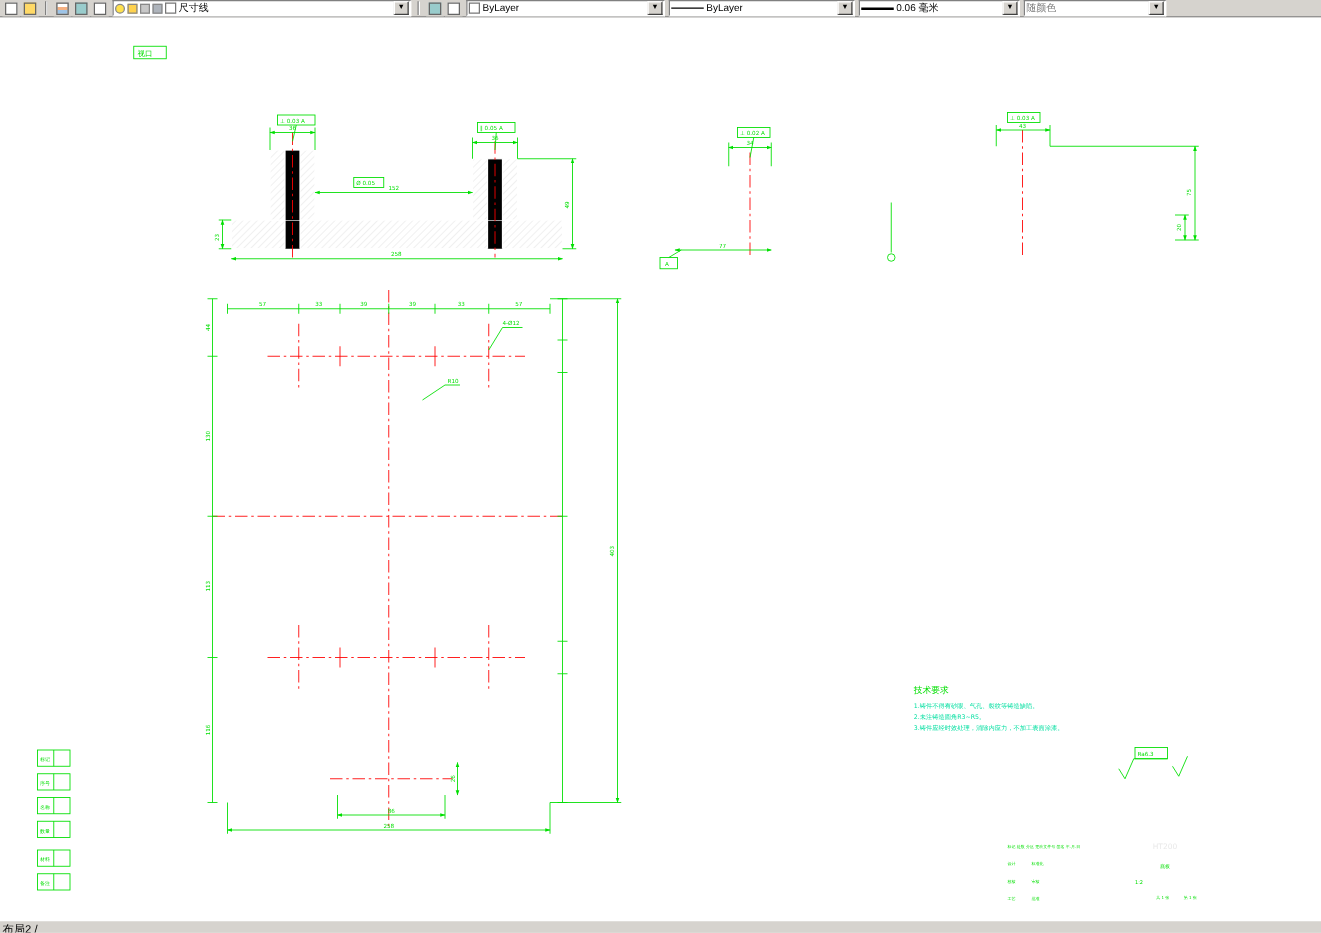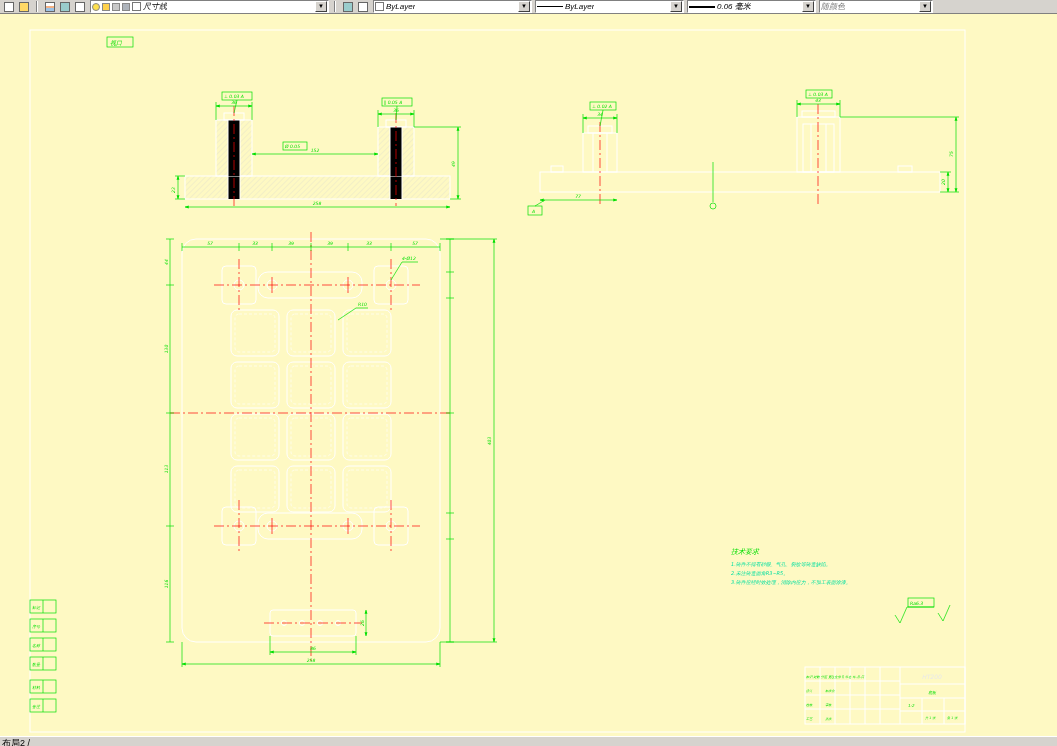--- a/index.html
+++ b/index.html
@@ -12,35 +12,35 @@
   .tb-group{display:flex;align-items:center;gap:1px;}
   .tb-sep{width:1px;height:11px;background:#808080;border-right:1px solid #fff;margin:0 2px;}
   .tb-icon{width:12px;height:11px;display:flex;align-items:center;justify-content:center;
     border:1px solid #d6d3ce;font-size:8px;line-height:10px;color:#333;background:#d6d3ce;}
   .tb-icon .sq{width:8px;height:8px;border:1px solid #666;background:#fff;}
   .tb-icon .sq.blue{background:#9cc;}
   .tb-icon .sq.yel{background:#ffd966;}
   .tb-icon .sq.lay{background:linear-gradient(#fff 33%,#f4b183 33%,#f4b183 66%,#9dc3e6 66%);}
   .combo{display:flex;align-items:center;gap:2px;background:#fff;height:11px;
     border:1px solid;border-color:#808080 #fff #fff #808080;padding:0 1px;font-size:8px;color:#000;}
-  .combo .val{white-space:nowrap;overflow:hidden;font-style:italic;}
+  .combo .val{white-space:nowrap;overflow:hidden;}
   .combo .arrow{margin-left:auto;width:10px;height:9px;background:#d6d3ce;text-align:center;
     font-size:6px;line-height:9px;border:1px solid;border-color:#fff #404040 #404040 #fff;color:#000;}
   .chip{width:7px;height:7px;border:1px solid #777;background:#fff;flex:0 0 auto;}
   .mini{width:6px;height:6px;flex:0 0 auto;border:1px solid #888;}
   .mini.bulb{background:#ffe14d;border-radius:50%;}
   .mini.sun{background:#ffd24d;}
   .mini.lock{background:#c8c8c8;}
   .mini.prn{background:#aeb4bc;}
   .lsample{width:26px;height:0;border-top:1px solid #000;flex:0 0 auto;}
   .lsample.thick{border-top-width:2px;}
   .combo.disabled{color:#7a7a7a;}
 
   
-  .canvas{height:722px;background:#fef9c3;position:relative;flex:0 0 auto;font-style:italic;}
+  .canvas{height:722px;background:#ffffff;position:relative;flex:0 0 auto;}
   svg{display:block;}
   svg text{font-family:"DejaVu Sans","Liberation Sans",sans-serif;}
   .geo{stroke:#fff;stroke-width:1;fill:none;}
   .geoF{stroke:#fff;stroke-width:1;fill:url(#hatch);}
   .hole{fill:#000;stroke:none;}
   .dim{stroke:#00df00;stroke-width:.7;fill:none;}
   .dimbox{stroke:#00df00;stroke-width:.7;fill:none;}
   .cl{stroke:#ff0000;stroke-width:.7;fill:none;stroke-dasharray:10 3 2 3;}
   .cls{stroke:#ff0000;stroke-width:.7;fill:none;}
   .hid{stroke:#fff;stroke-width:.8;fill:none;stroke-dasharray:3 2;opacity:.75;}

